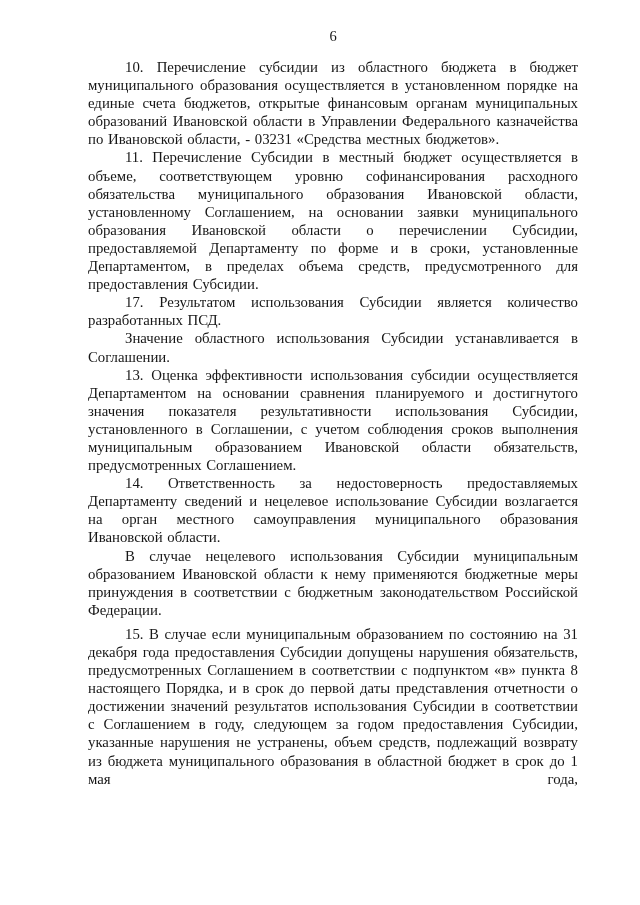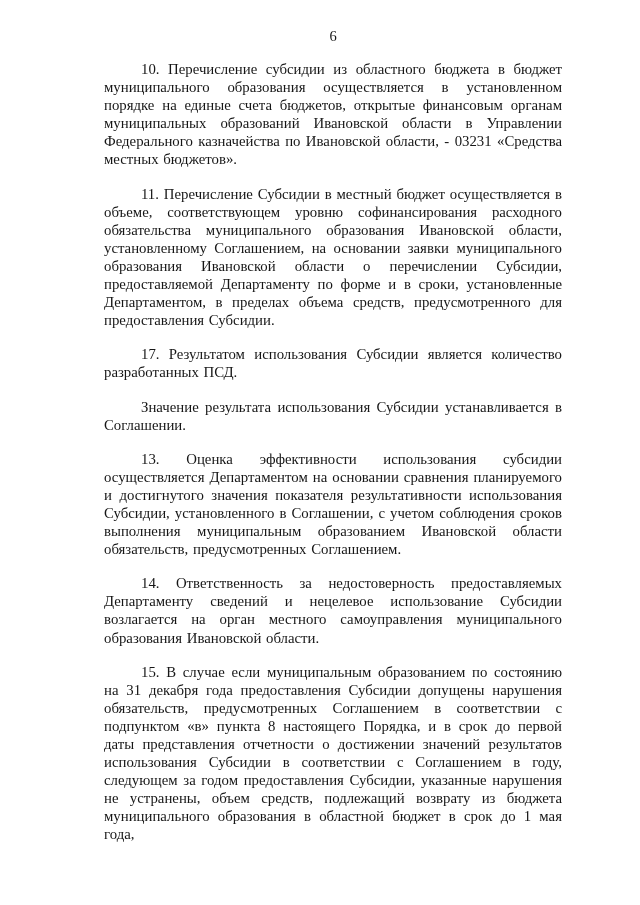--- a/index.html
+++ b/index.html
@@ -28,39 +28,40 @@
     line-height: 16px;
     margin-bottom: 14px;
   }
   .doc-body {
     text-align: justify;
     font-size: 14.8px;
     line-height: 18.1px;
     word-spacing: 1px;
   }
   .para {
-    margin: 16px;
+    margin: 0;
     text-indent: 37px;
   }
   .para.spaced {
     margin-top: 6px;
   }
   
   .para.continues {
     text-align-last: justify;
   }
 </style>
 </head>
 <body>
 
 <div class="page">
   <div class="page-number">6</div>
 
   <div class="doc-body">
     <p class="para">10. Перечисление субсидии из областного бюджета в бюджет муниципального образования осуществляется в установленном порядке на единые счета бюджетов, открытые финансовым органам муниципальных образований Ивановской области в Управлении Федерального казначейства по Ивановской области, - 03231 «Средства местных бюджетов».</p>
     <p class="para">11. Перечисление Субсидии в местный бюджет осуществляется в объеме, соответствующем уровню софинансирования расходного обязательства муниципального образования Ивановской области, установленному Соглашением, на основании заявки муниципального образования Ивановской области о перечислении Субсидии, предоставляемой Департаменту по форме и в сроки, установленные Департаментом, в пределах объема средств, предусмотренного для предоставления Субсидии.</p>
     <p class="para">17. Результатом использования Субсидии является количество разработанных ПСД.</p>
-    <p class="para">Значение результата использования Субсидии устанавливается в Соглашении.</p>
+    <p class="para">Значение областного использования Субсидии устанавливается в Соглашении.</p>
     <p class="para">13. Оценка эффективности использования субсидии осуществляется Департаментом на основании сравнения планируемого и достигнутого значения показателя результативности использования Субсидии, установленного в Соглашении, с учетом соблюдения сроков выполнения муниципальным образованием Ивановской области обязательств, предусмотренных Соглашением.</p>
     <p class="para">14. Ответственность за недостоверность предоставляемых Департаменту сведений и нецелевое использование Субсидии возлагается на орган местного самоуправления муниципального образования Ивановской области.</p>
+    <p class="para">В случае нецелевого использования Субсидии муниципальным образованием Ивановской области к нему применяются бюджетные меры принуждения в соответствии с бюджетным законодательством Российской Федерации.</p>
     <p class="para spaced continues">15. В случае если муниципальным образованием по состоянию на 31 декабря года предоставления Субсидии допущены нарушения обязательств, предусмотренных Соглашением в соответствии с подпунктом «в» пункта 8 настоящего Порядка, и в срок до первой даты представления отчетности о достижении значений результатов использования Субсидии в соответствии с Соглашением в году, следующем за годом предоставления Субсидии, указанные нарушения не устранены, объем средств, подлежащий возврату из бюджета муниципального образования в областной бюджет в срок до 1 мая года,</p>
   </div>
 </div>
 
 </body></html>

